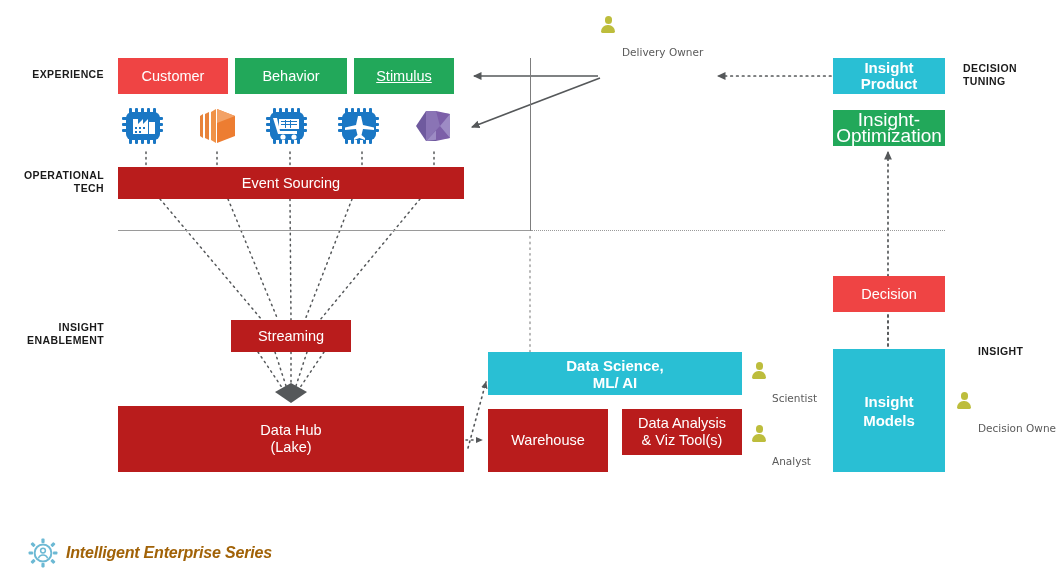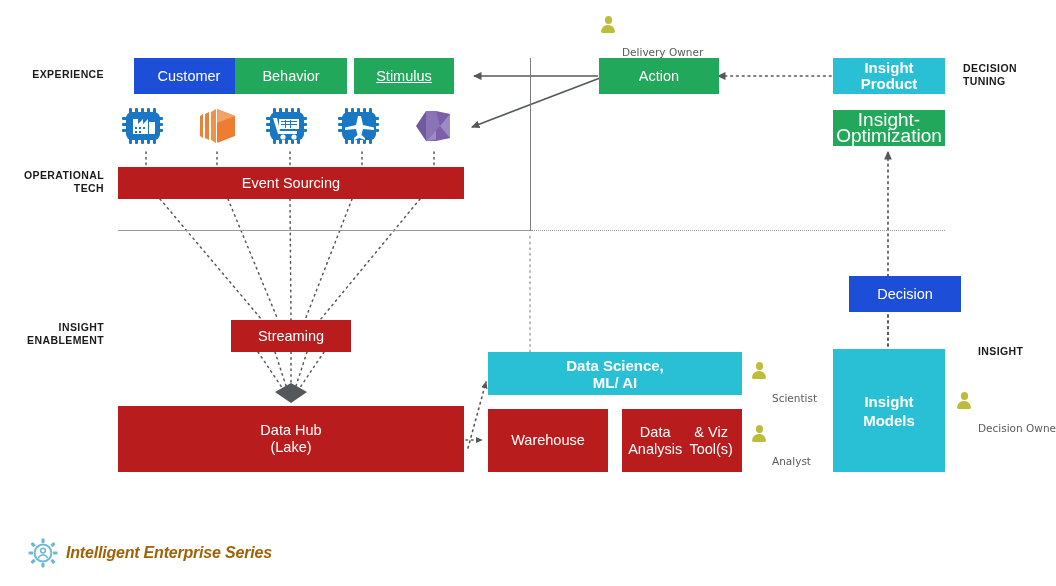--- a/index.html
+++ b/index.html
@@ -39,21 +39,21 @@
     align-items: center;
     justify-content: center;
     text-align: center;
     color: #ffffff;
     font-size: 14.5px;
     line-height: 17px;
     box-sizing: border-box;
     padding: 2px 4px;
   }
   .box.bold { font-weight: bold; font-size: 15px; }
-  .olive  { background: #1d4ed8; margin-left: 16px; }
+  .olive  { background: #ef4444; }
   .green  { background: #22a85a; }
   .blue   { background: #b91c1c; }
   .cyan   { background: #29bfd4; }
 
   
   .person {
     position: absolute;
     width: 15px;
     height: 17px;
   }
@@ -177,21 +177,20 @@
 ENABLEMENT</div>
 
   <div class="sec-label left-al" style="left:963px; top:62px; width:93px; white-space:pre-line;">DECISION
 TUNING</div>
 
   <div class="sec-label left-al" style="left:978px; top:345px; width:78px;">INSIGHT</div>
 
   <div class="box olive" style="left:118px; top:58px; width:110px; height:36px;">Customer</div>
   <div class="box green" style="left:235px; top:58px; width:112px; height:36px;">Behavior</div>
   <div class="box green" style="left:354px; top:58px; width:100px; height:36px;text-decoration:underline;">Stimulus</div>
-  <div class="box green" style="left:599px; top:58px; width:120px; height:36px;">Action</div>
 
   <div class="icon-slot" style="left:118px; top:100px;">
     <svg viewBox="0 0 56 52" width="56" height="52">
       <g fill="#1a77c4">
         <rect x="11" y="8" width="3" height="6" rx="1"></rect>
           <rect x="17" y="8" width="3" height="6" rx="1"></rect>
         <rect x="23" y="8" width="3" height="6" rx="1"></rect>
           <rect x="29" y="8" width="3" height="6" rx="1"></rect>
         <rect x="35" y="8" width="3" height="6" rx="1"></rect>
         <rect x="11" y="38" width="3" height="6" rx="1"></rect>
@@ -314,21 +313,21 @@
     <span>(Lake)</span>
   </div>
 
   <div class="box cyan bold" style="left:488px; top:352px; width:254px; height:43px; flex-direction:column;">
     <span>Data Science,</span>
     <span>ML/ AI</span>
   </div>
 
   <div class="box blue" style="left:488px; top:409px; width:120px; height:63px;">Warehouse</div>
 
-  <div class="box blue" style="left:622px; top:409px; width:120px; height:63px; flex-direction:row;">
+  <div class="box blue" style="left:622px; top:409px; width:120px; height:46px; flex-direction:column;">
     <span>Data Analysis</span>
     <span>&amp; Viz Tool(s)</span>
   </div>
 
   <div class="box cyan bold" style="left:833px; top:58px; width:112px; height:36px; flex-direction:column; line-height:16px;">
     <span>Insight</span>
     <span>Product</span>
   </div>
 
   <div class="box green" style="left:833px; top:110px; width:112px; height:36px; flex-direction:column; line-height:16px; font-size:19px;">

